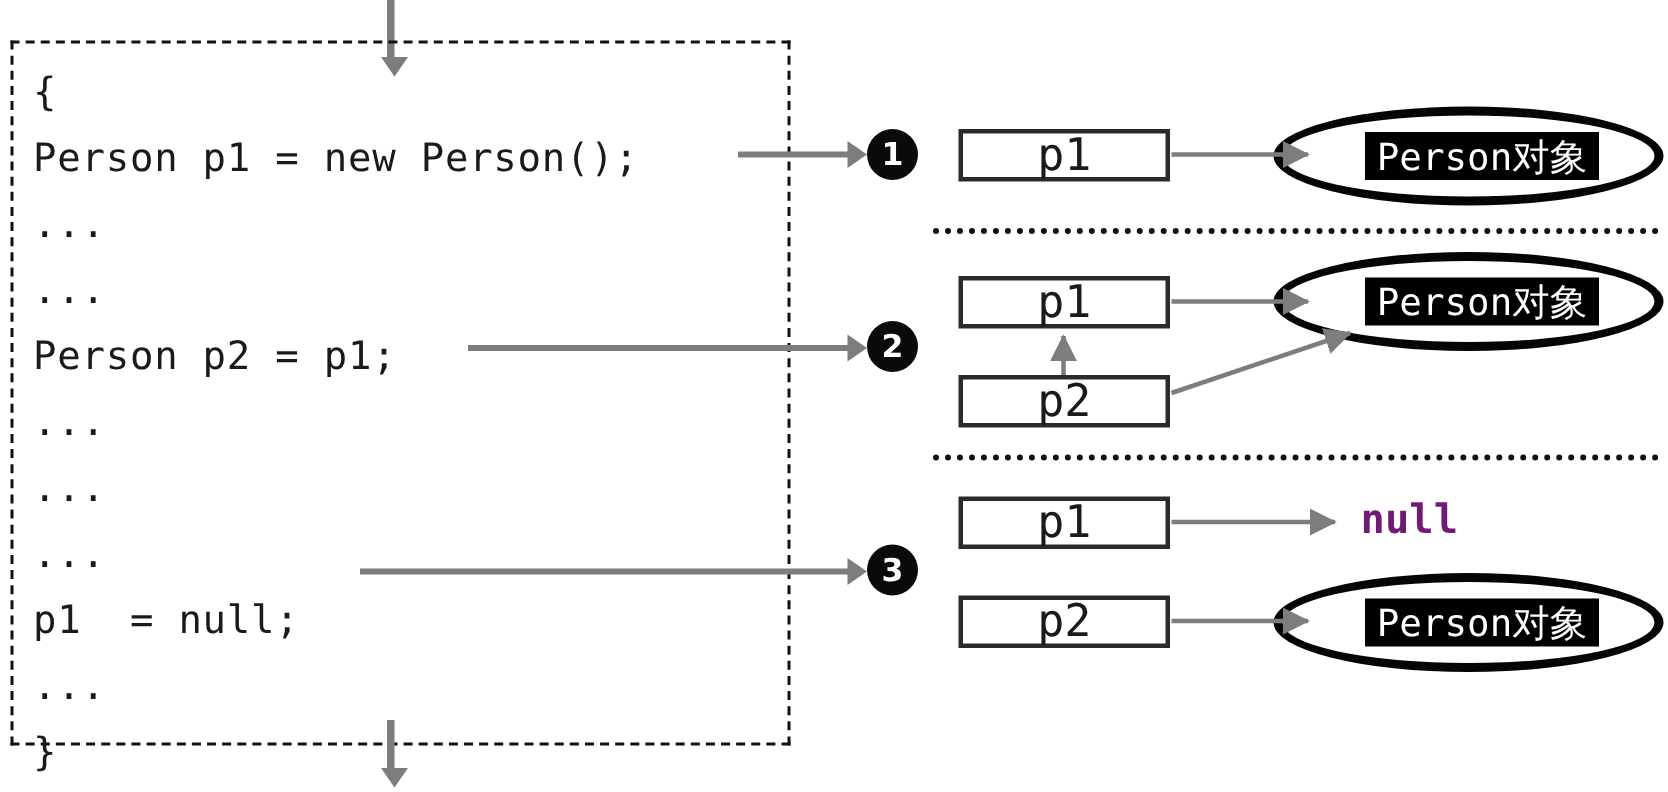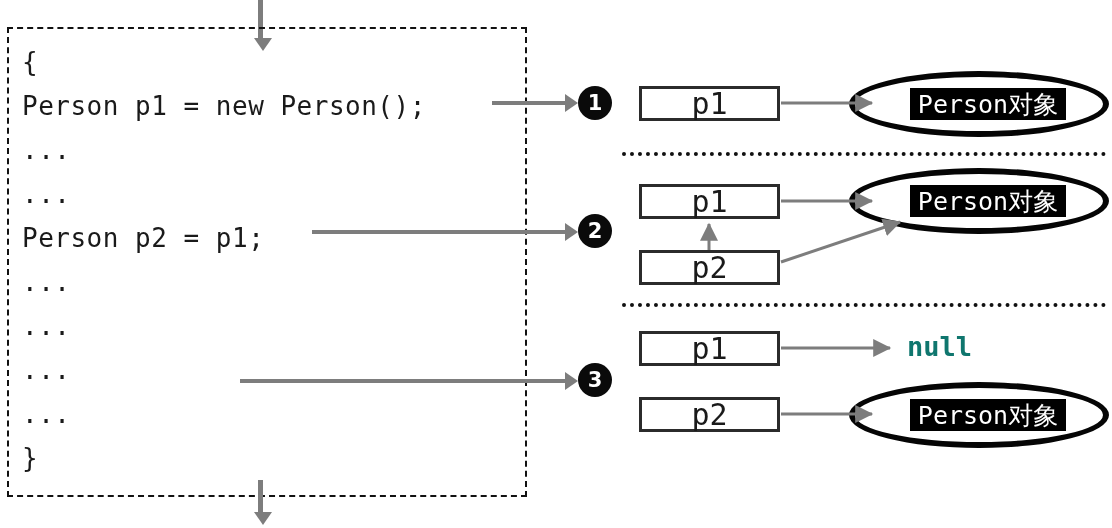--- a/index.html
+++ b/index.html
@@ -131,21 +131,21 @@
     line-height: 1.05;
     margin-left: 18px;
   }
 
   
   .null-text {
     position: absolute;
     font-family: "DejaVu Sans Mono", "Liberation Mono", monospace;
     font-size: 27px;
     font-weight: bold;
-    color: #0f766e;
+    color: #701a75;
     white-space: nowrap;
   }
 
   
   .separator {
     position: absolute;
     height: 0;
     border-top: 4px dotted #111111;
   }
 
@@ -171,20 +171,21 @@
 
   <div class="code-lines">
     <div class="code-line">{</div>
     <div class="code-line">Person p1 = new Person();</div>
     <div class="code-line dots">...</div>
     <div class="code-line dots">...</div>
     <div class="code-line">Person p2 = p1;</div>
     <div class="code-line dots">...</div>
     <div class="code-line dots">...</div>
     <div class="code-line dots">...</div>
+    <div class="code-line">p1  = null;</div>
     <div class="code-line dots">...</div>
     <div class="code-line">}</div>
   </div>
 
   <div class="v-arrow" style="left:258px; top:480px; height:36px;"></div>
   <div class="v-arrow-head" style="left:254px; top:512px;"></div>
 
   <div class="h-line" style="left:492px; top:101px; width:75px;"></div>
   <div class="h-head" style="left:565px; top:94px;"></div>
 

